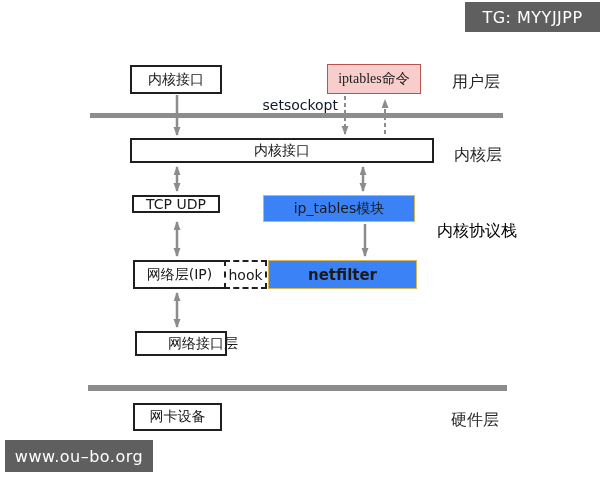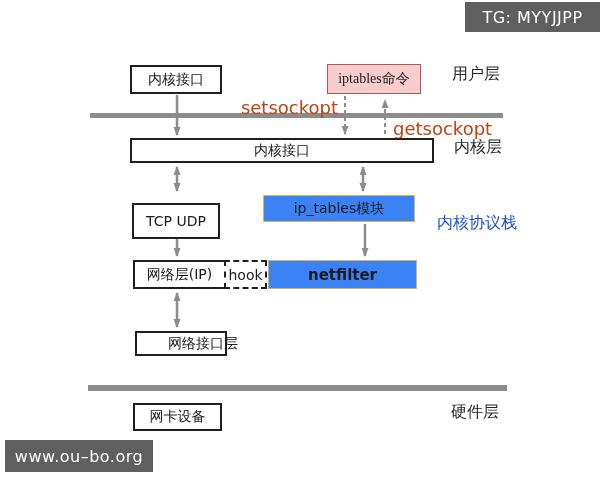--- a/index.html
+++ b/index.html
@@ -15,23 +15,23 @@
   }
   .node{
     display:flex;align-items:center;justify-content:center;
     background:#ffffff;border:2px solid #1f1f1f;font-size:14px;white-space:nowrap;
   }
   .node.pink{background:#f8cecc;border:1.5px solid #b85450;font-family:Liberation Serif, serif;}
   .node.yellow{background:#3b82f6;border:1px solid #d6b656;}
   .node.dashed{border:2px dashed #1f1f1f;}
   .node.bold{font-weight:bold;font-size:15px;}
   .sep{background:#8c8c8c;}
-  .layer-label{font-size:16px;color:#262626;white-space:nowrap;}
-  .layer-label.muted{color:#1d4ed8;}
-  .arrow-label{font-size:18px;color:#c2410c;white-space:nowrap;}
+  .layer-label{font-size:16px;color:#262626;white-space:nowrap;margin-top:8px;}
+  .layer-label.muted{color:#000000;}
+  .arrow-label{font-size:14px;color:#0f172a;white-space:nowrap;}
   svg.arrows{position:absolute;left:0;top:0;pointer-events:none;}
 </style>
 </head>
 <body>
 
 <div class="stage">
 
   <div class="abs badge" style="left:465px;top:2px;width:135px;height:30px;">TG: MYYJJPP</div>
   <div class="abs badge" style="left:5px;top:440px;width:148px;height:32px;">www.ou–bo.org</div>
 
@@ -52,26 +52,25 @@
     <line x1="177" y1="222" x2="177" y2="256" stroke="#8c8c8c" stroke-width="2.5" marker-start="url(#ah)" marker-end="url(#ah)"></line>
     <line x1="365" y1="224" x2="365" y2="256" stroke="#8c8c8c" stroke-width="2.5" marker-end="url(#ah)"></line>
     <line x1="177" y1="293" x2="177" y2="327" stroke="#8c8c8c" stroke-width="2.5" marker-start="url(#ah)" marker-end="url(#ah)"></line>
   </svg>
 
   <div class="abs node" style="left:130px;top:65px;width:92px;height:29px;">内核接口</div>
   <div class="abs node pink" style="left:327px;top:64px;width:94px;height:30px;">iptables命令</div>
   <div class="abs layer-label" style="left:452px;top:64px;">用户层</div>
 
   <div class="abs arrow-label" style="left:240px;top:97px;width:98px;text-align:right;">setsockopt</div>
-  <div class="abs arrow-label" style="left:393px;top:118px;">getsockopt</div>
 
   <div class="abs node" style="left:130px;top:138px;width:304px;height:25px;">内核接口</div>
   <div class="abs layer-label" style="left:454px;top:137px;">内核层</div>
 
-  <div class="abs node" style="left:132px;top:195px;width:88px;height:36px;margin-top:8px;">TCP UDP</div>
+  <div class="abs node" style="left:132px;top:195px;width:88px;height:18px;">TCP UDP</div>
   <div class="abs node yellow" style="left:263px;top:195px;width:152px;height:27px;">ip_tables模块</div>
   <div class="abs layer-label muted" style="left:437px;top:213px;">内核协议栈</div>
 
   <div class="abs node" style="left:133px;top:260px;width:93px;height:29px;">网络层(IP)</div>
   <div class="abs node dashed" style="left:224px;top:260px;width:43px;height:29px;">hook</div>
   <div class="abs node yellow bold" style="left:268px;top:260px;width:149px;height:29px;">netfilter</div>
 
   <div class="abs node" style="left:135px;top:331px;width:92px;height:25px;padding-left:44px;">网络接口层</div>
 
   <div class="abs node" style="left:133px;top:403px;width:89px;height:28px;">网卡设备</div>

